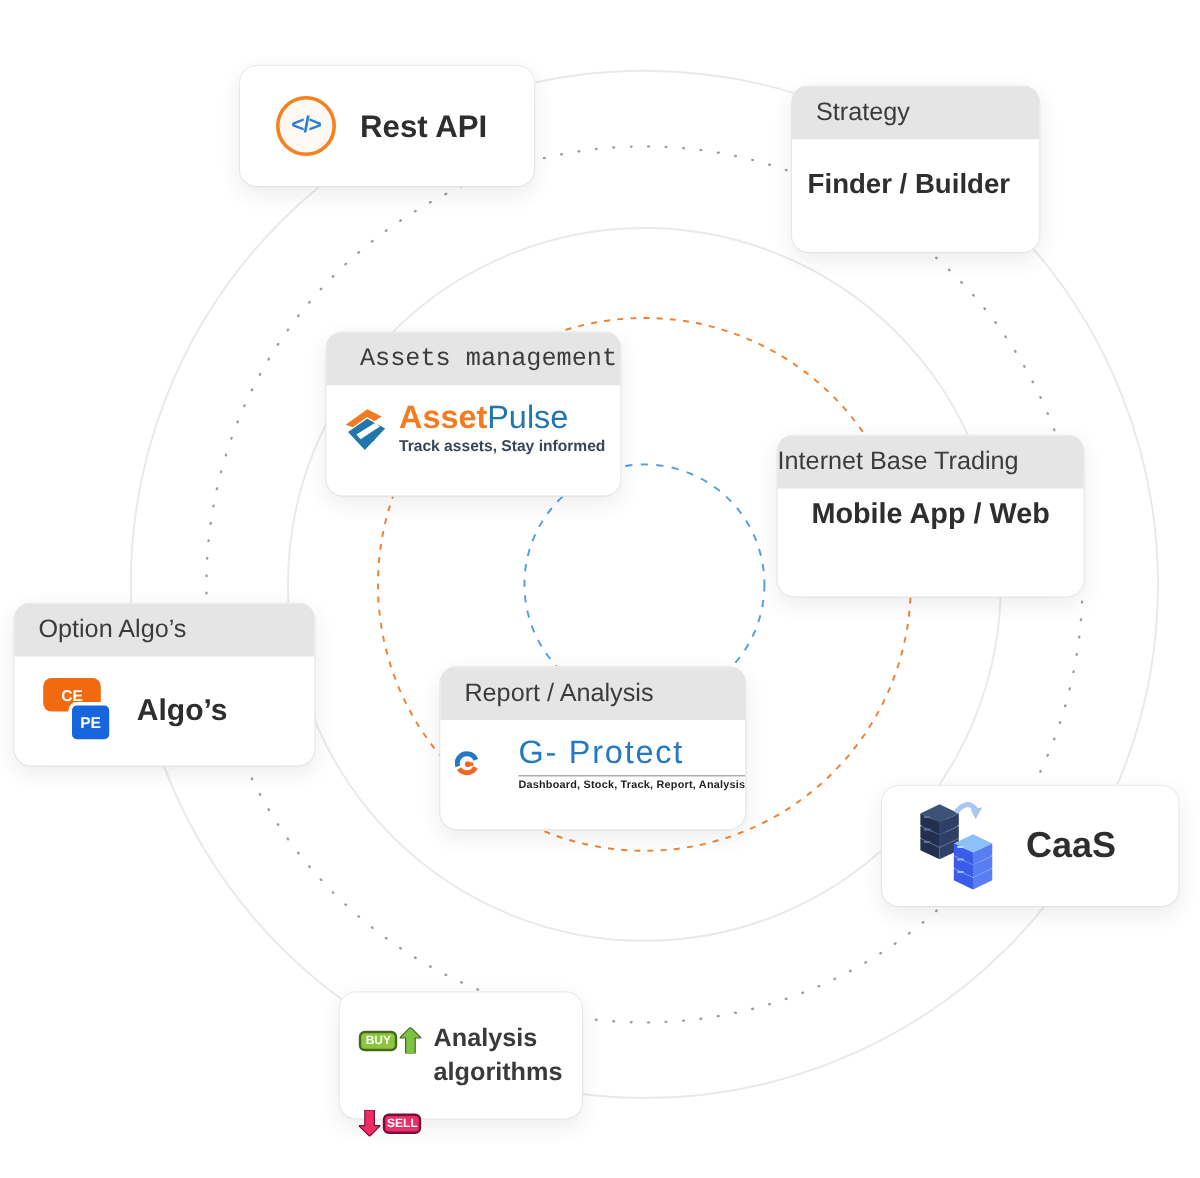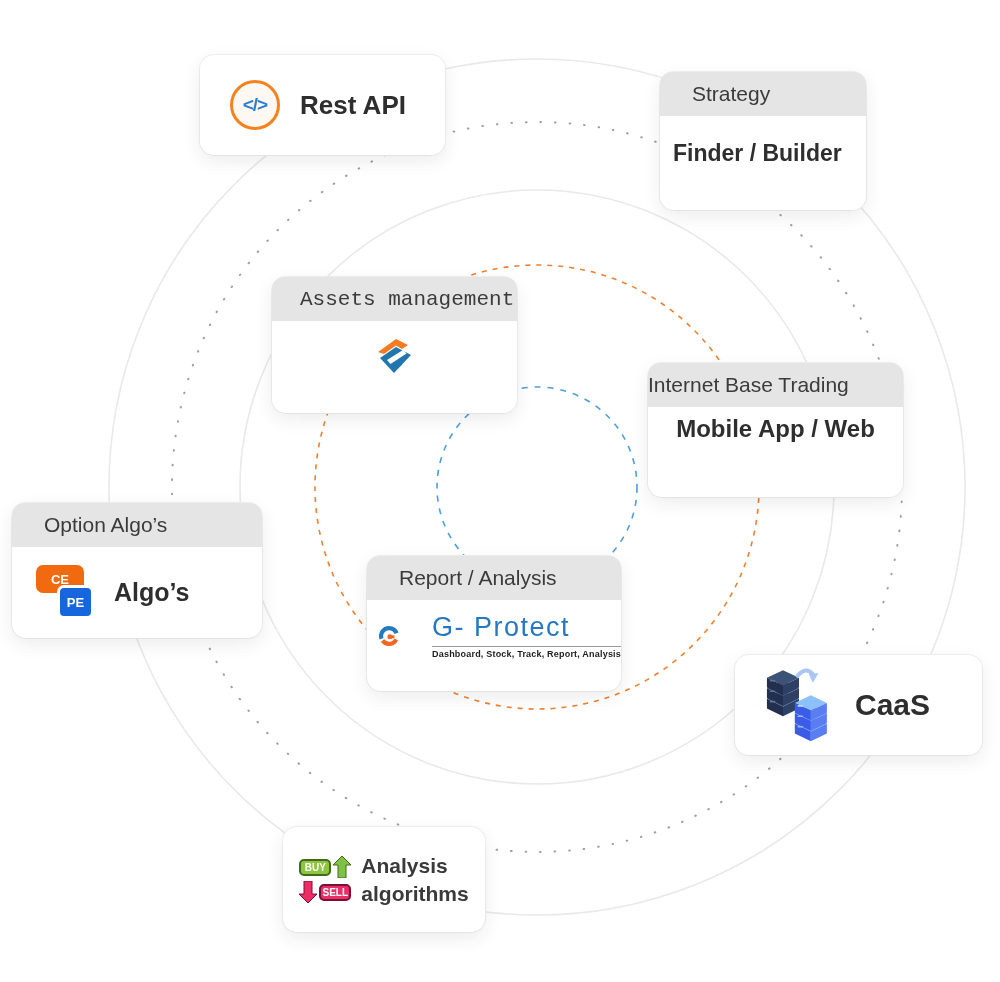--- a/index.html
+++ b/index.html
@@ -10,21 +10,21 @@
     color:#333;
   }
   #rings-svg{position:absolute;left:0;top:0;z-index:0;}
   .card{
     position:absolute;z-index:2;background:#fff;border-radius:14px;
     box-shadow:0 6px 18px rgba(40,40,40,.09), 0 0 0 1px #f1f1f1;
   }
   .card-header{
     background:#E5E5E5;border-radius:12px 12px 0 0;
     height:44px;display:flex;align-items:center;
-    padding:0 32px;font-size:21px;color:#3b3b3b;font-weight:400;
+    padding:0 20px;font-size:21px;color:#3b3b3b;font-weight:400;
     white-space:nowrap;
   }
   .card-body{position:relative;}
   .bold-label{font-weight:700;color:#2e2e2e;white-space:nowrap;}
 
   
   .rest-api{left:200px;top:55px;width:245px;height:100px;display:flex;align-items:center;gap:20px;padding-left:30px;box-sizing:border-box;}
   .code-circle{
     width:44px;height:44px;border:3px solid #F5821F;border-radius:50%;
     background:#FDF9F2;display:flex;align-items:center;justify-content:center;
@@ -69,21 +69,21 @@
   .gp-rule{border:none;border-top:1px solid #9a9a9a;margin:3px 0 2px 0;width:100%;}
   .gp-tagline{font-size:9px;font-weight:700;color:#1d1d1d;letter-spacing:.2px;white-space:nowrap;}
 
   
   .caas{left:735px;top:655px;width:247px;height:100px;display:flex;align-items:center;padding-left:20px;box-sizing:border-box;gap:12px;}
   .caas .bold-label{font-size:30px;}
 
   
   .execution{left:283px;top:827px;width:202px;height:105px;display:flex;align-items:center;justify-content:center;gap:10px;box-sizing:border-box;}
   .exec-icons{display:flex;flex-direction:column;gap:3px;flex:0 0 auto;}
-  .exec-row{display:flex;align-items:center;gap:2px;}
+  .exec-row{display:flex;align-items:center;gap:2px;margin-top:44px;}
   .trade-badge{display:flex;align-items:center;justify-content:center;color:#fff;font-weight:700;font-size:10px;
     width:32px;height:17px;border-radius:5px;box-sizing:border-box;}
   .badge-buy{background:#8CC63E;border:2px solid #44691D;}
   .badge-sell{background:#EE2D64;border:2px px solid #76103A;border:2px solid #76103A;}
   .exec-label{font-size:21px;font-weight:700;color:#3a3a3a;line-height:1.3;}
 </style>
 </head>
 <body>
 
 <svg id="rings-svg" width="1000" height="982" viewBox="0 0 1000 982">
@@ -110,20 +110,26 @@
 
 <div class="card assets">
   <div class="card-header">Assets management</div>
   <div class="card-body">
     <svg width="40" height="40" viewBox="0 0 40 40">
       <path d="M3 17 L21 4 L33 10 L27 14 L21 10.5 L9 19 Z" fill="#F47B20"></path>
       <path d="M5 23 L21 12 L36 20 L19 38 Z" fill="#2176AE"></path>
       <path d="M12 25 L28 15 L31.5 18.5 L15.5 29 Z" fill="#ffffff"></path>
       <path d="M19 28 L27 23 L27 30 L21.5 33 Z" fill="#2176AE"></path>
     </svg>
+    <div class="ap-text">
+      <div class="ap-name">
+        <span class="p1">Asset</span><span class="p2">Pulse</span>
+      </div>
+      <div class="ap-tagline">Track assets, Stay informed</div>
+    </div>
   </div>
 </div>
 
 <div class="card ibt">
   <div class="card-header">Internet Base Trading</div>
   <div class="card-body">
     <span class="bold-label">Mobile App / Web</span>
   </div>
 </div>
 

